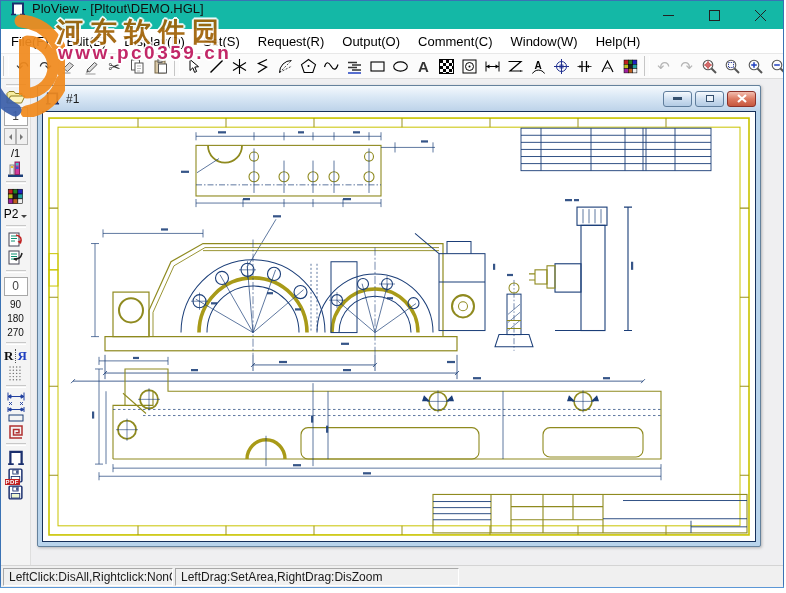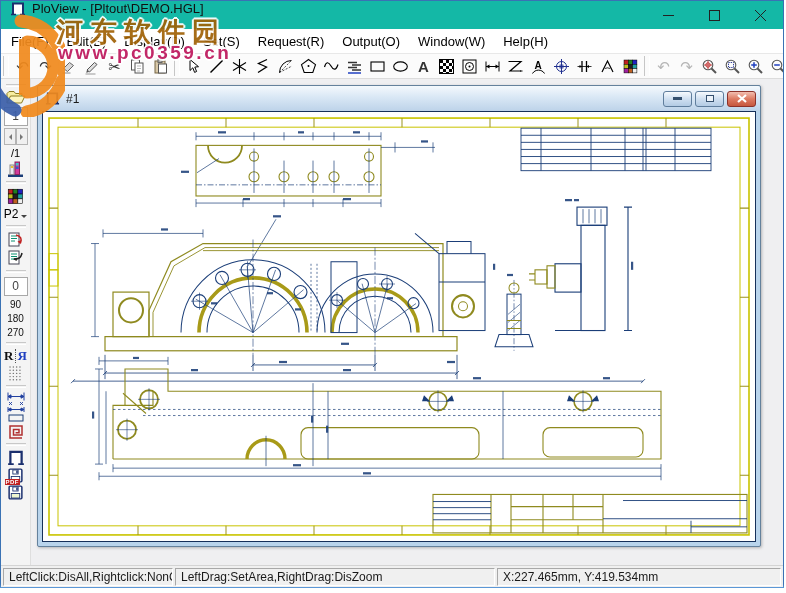--- a/index.html
+++ b/index.html
@@ -76,21 +76,21 @@
   .child-content { flex: 1; margin: 0 4px 4px 4px; background: #fff; border: 1px solid #16305a;
     position: relative; overflow: hidden; }
   .child-content svg { width: 100%; height: 100%; display: block; }
 
   
   .statusbar { height: 22px; display: flex; align-items: center; background: #f0f0f0;
     border-top: 1px solid #d4d4d4; padding: 0 1px; }
   .panel { height: 18px; border: 1px solid; border-color: #a8a8a8 #fff #fff #a8a8a8;
     font-size: 12px; color: #1a1a1a; display: flex; align-items: center;
     padding: 0 5px; margin: 0 1px; white-space: nowrap; overflow: hidden; }
-  .p1 { width: 170px; } .p2w { width: 320px; } .p3 { flex: 1; }
+  .p1 { width: 170px; } .p2w { width: 284px; } .p3 { flex: 1; }
 
   
   .watermark { position: absolute; left: 0; top: 0; z-index: 60; pointer-events: none; opacity: .93; }
   .wm-logo { position: absolute; left: -14px; top: 12px; }
   .wm-line1 { position: absolute; left: 55px; top: 13px; font-size: 27px; font-weight: bold;
     letter-spacing: 7px; color: #a16207; white-space: nowrap;
     text-shadow: -2px 0 #fff, 2px 0 #fff, 0 -2px #fff, 0 2px #fff, -1px -1px #fff, 1px 1px #fff, 1px -1px #fff, -1px 1px #fff; }
   .wm-line2 { position: absolute; left: 57px; top: 41px; font-size: 19px; font-weight: bold;
     letter-spacing: 2.5px; color: #be185d; white-space: nowrap;
     text-shadow: -2px 0 #fff, 2px 0 #fff, 0 -2px #fff, 0 2px #fff, -1px -1px #fff, 1px 1px #fff, 1px -1px #fff, -1px 1px #fff; }
@@ -139,20 +139,21 @@
     </div>
   </div>
 
   <div class="menubar">
     <span class="menu-item">File(F)</span>
     <span class="menu-item">Edit(E)</span>
     <span class="menu-item">Display(D)</span>
     <span class="menu-item">Set(S)</span>
     <span class="menu-item">Request(R)</span>
     <span class="menu-item">Output(O)</span>
+    <span class="menu-item">Comment(C)</span>
     <span class="menu-item">Window(W)</span>
     <span class="menu-item">Help(H)</span>
   </div>
 
   <div class="toolbar">
     <div class="sep"></div>
     <button class="tb">
         <span class="glyph">↶</span>
       </button>
     <button class="tb">
@@ -700,16 +701,15 @@
             </g>
           </svg>
         </div>
       </div>
     </div>
   </div>
 
   <div class="statusbar">
     <div class="panel p1">LeftClick:DisAll,Rightclick:NonOpe</div>
     <div class="panel p2w">LeftDrag:SetArea,RightDrag:DisZoom</div>
-    <div class="panel p3">X:227.465mm, Y:419.534mm</div>
   </div>
 
 </div>
 
 </body></html>

